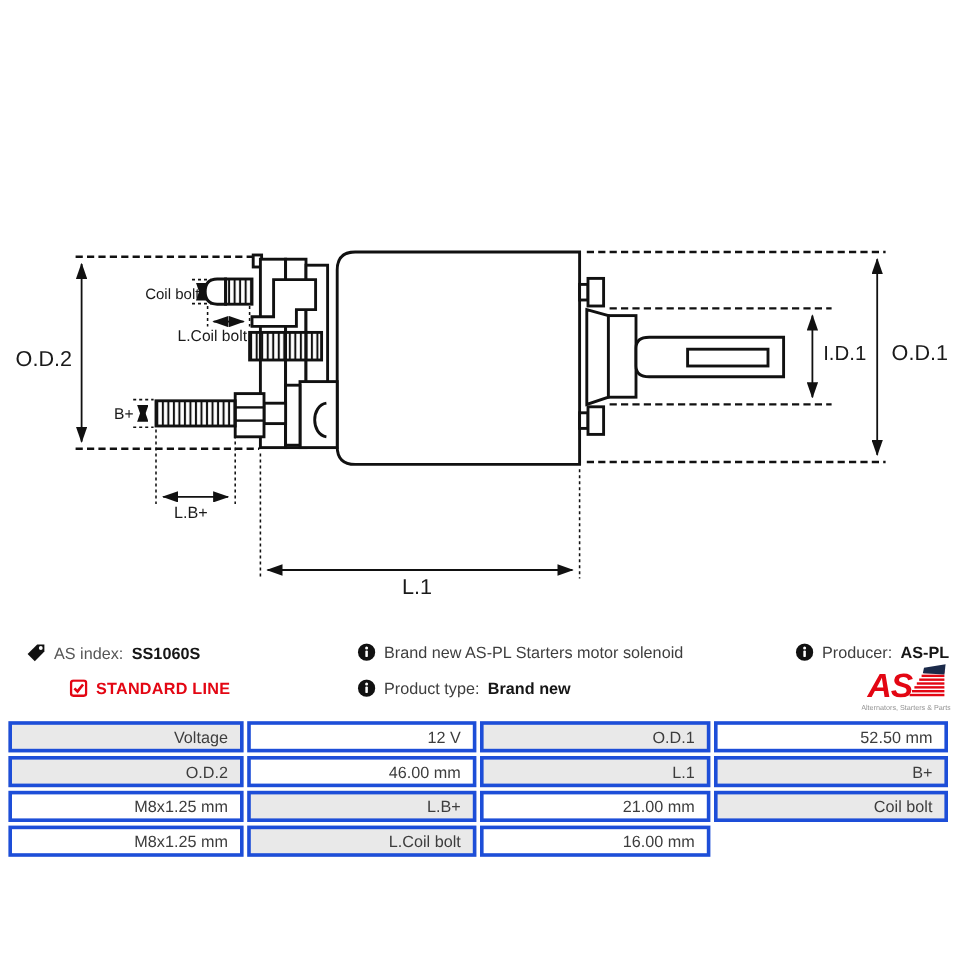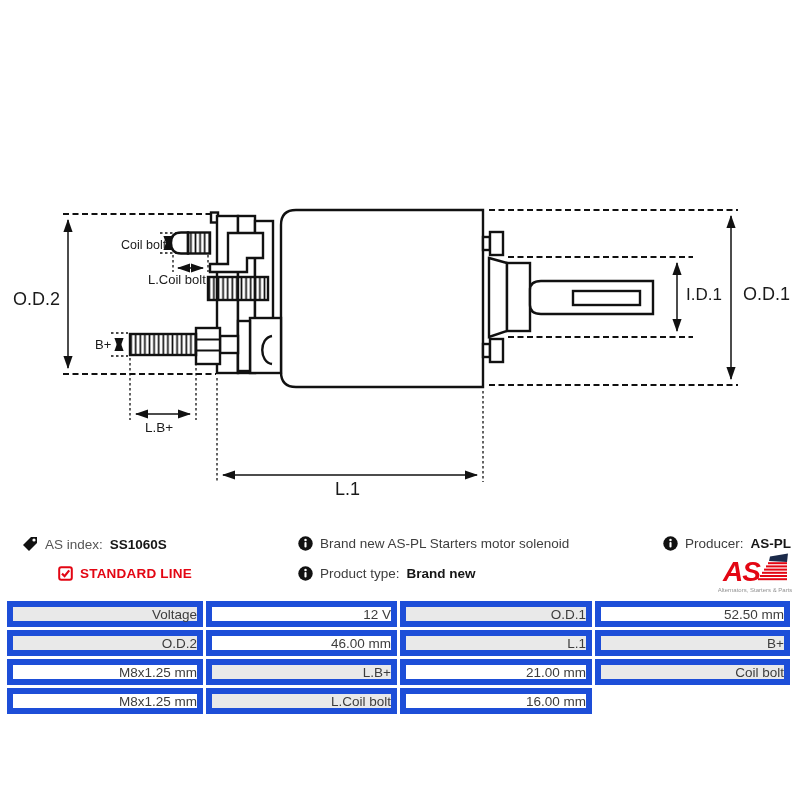--- a/index.html
+++ b/index.html
@@ -21,22 +21,22 @@
   .hitem .bold{font-weight:bold;color:#161616;}
   .hitem .gray{color:#565656;}
   .red-line{color:#e30613;font-weight:bold;letter-spacing:.2px;}
   .icon-box{display:inline-flex;align-items:center;justify-content:center;flex:0 0 auto;}
   
   #spec-table{
     position:absolute;left:7px;top:601px;
     display:grid;grid-template-columns:196px 191px 192px 195px;grid-auto-rows:26px;gap:3px;
   }
   .cell{
-    border:6px solid #1d4ed8;display:flex;align-items:center;justify-content:flex-end;
-    font-size:13.5px;color:#3d3d3d;
+    border:3px solid #1d4ed8;display:flex;align-items:center;justify-content:flex-end;
+    padding-right:10px;font-size:13.5px;color:#3d3d3d;
   }
   .cell.label{background:#e9e9e9;}
   .cell.value{background:#ffffff;}
   
   #as-logo{position:absolute;right:8px;top:553px;}
 </style>
 </head>
 <body>
 
 <svg id="diagram-svg" width="800" height="520" viewBox="0 0 800 520" xmlns="http://www.w3.org/2000/svg">

